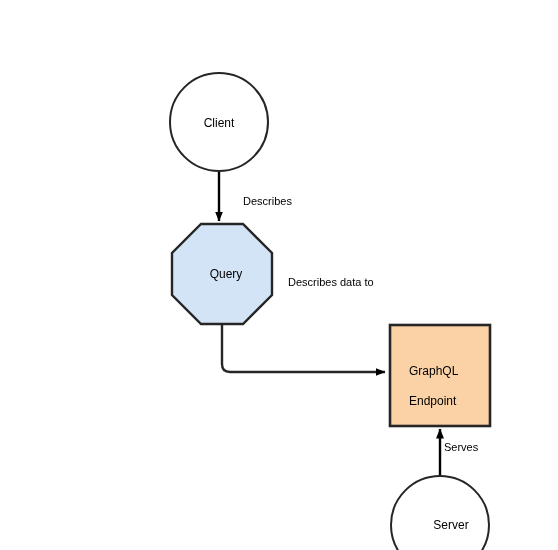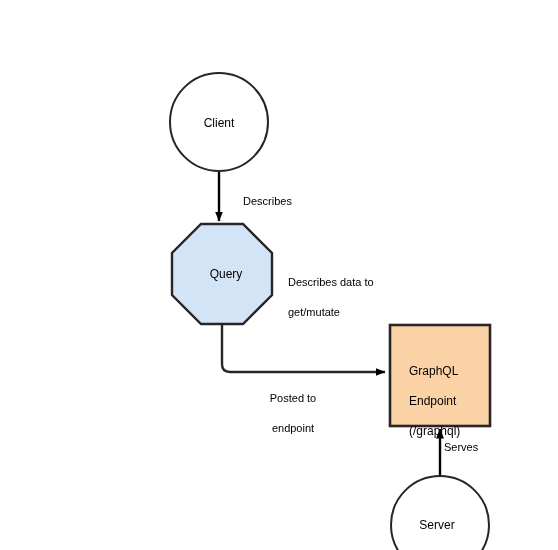--- a/index.html
+++ b/index.html
@@ -58,20 +58,21 @@
   }
   #endpoint-label {
     left: 409px;
     top: 303px;
     width: 82px;
   }
   #server-label {
     left: 391px;
     top: 472px;
     width: 92px;
+    padding-left: 14px;
   }
   #label-describes {
     left: 243px;
     top: 148px;
     text-align: left;
   }
   #label-describes-data {
     left: 288px;
     top: 214px;
     width: 104px;
@@ -118,32 +119,26 @@
 
   </svg>
 
   <div class="node-label" id="client-label">Client</div>
 
   <div class="node-label" id="query-label">Query</div>
 
   <div class="node-label bold-label" id="endpoint-label">
     <div>GraphQL</div>
     <div>Endpoint</div>
-    <div>(/graphql)</div>
   </div>
 
   <div class="node-label" id="server-label">Server</div>
 
   <div class="edge-label" id="label-describes">Describes</div>
 
   <div class="edge-label" id="label-describes-data">
     <div>Describes data to</div>
-    <div>get/mutate</div>
   </div>
 
-  <div class="edge-label" id="label-posted">
-    <div>Posted to</div>
-    <div>endpoint</div>
-  </div>
 
   <div class="edge-label" id="label-serves">Serves</div>
 
 </div>
 
 </body></html>

